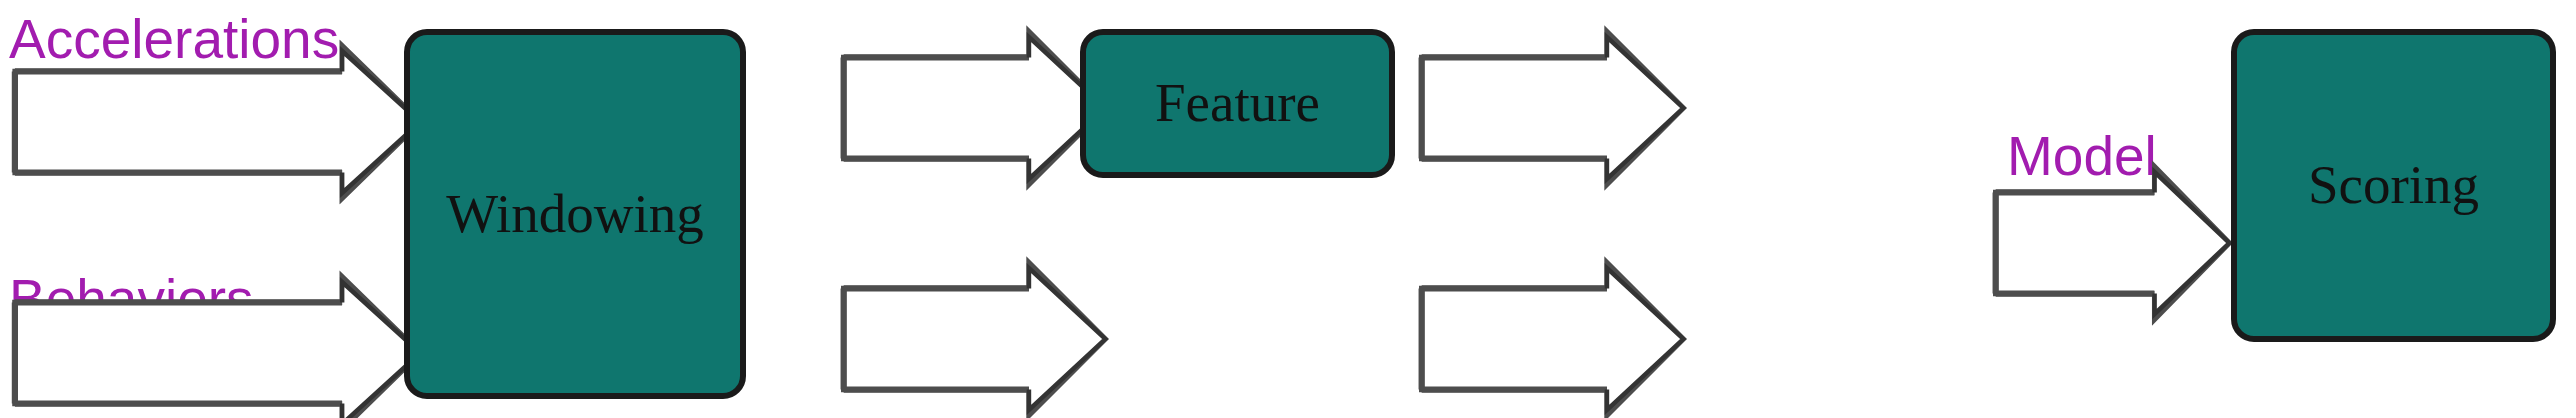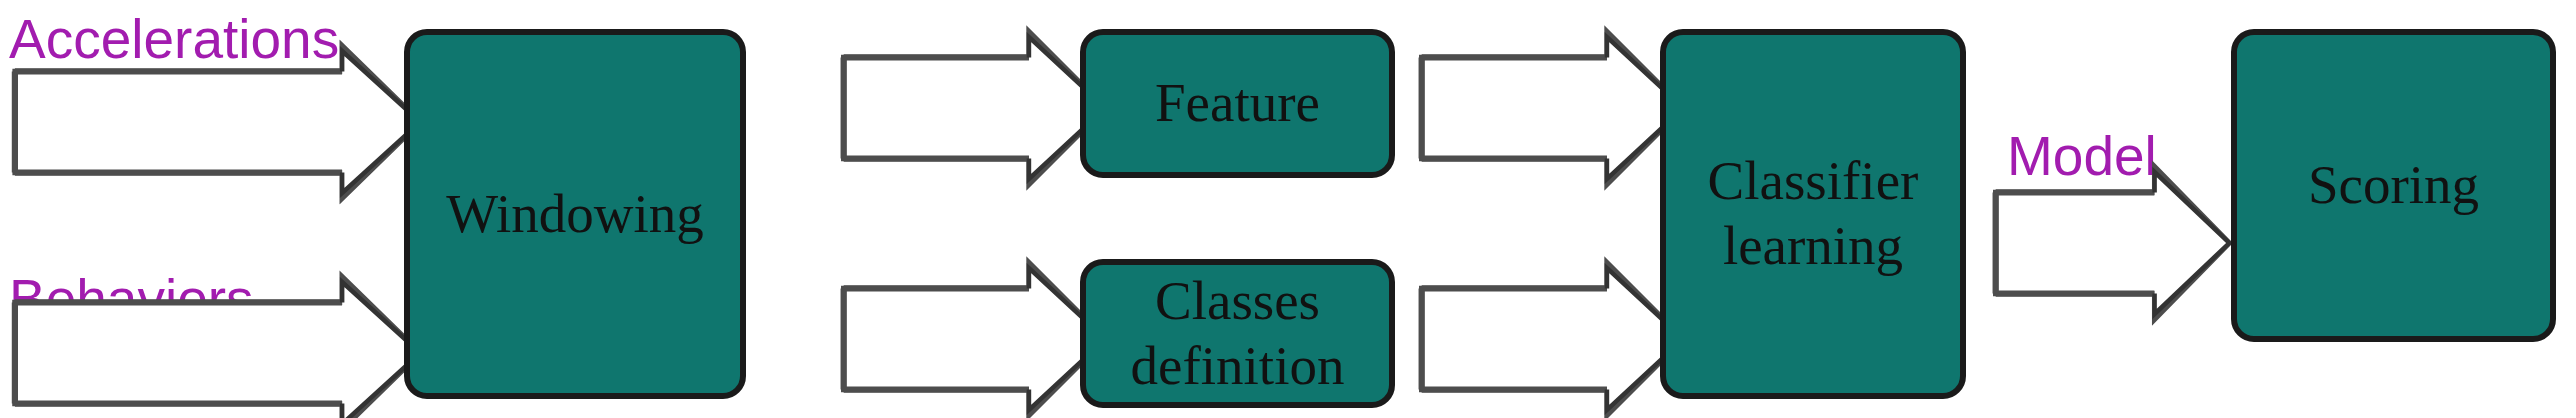--- a/index.html
+++ b/index.html
@@ -107,49 +107,37 @@
       <path d="M212,5 L212,-18 L298,62 L212,142 L212,119" fill="#ffffff" stroke="#333333" stroke-width="5"></path>
     </svg>
   </div>
 
   <div class="proc-box" style="left:1080px; top:29px; width:315px; height:149px;">
     <span class="label">
       <span>Feature</span><br>
     </span>
   </div>
 
-  <div class="proc-box" style="left:1080px; top:259px; width:315px; height:149px;">
-    <span class="label">
-      <span>Classes</span><br>
-      <span>definition</span>
-    </span>
-  </div>
 
   <div class="arrow" style="left:1419px; top:53px; width:266px; height:110px;">
     <svg viewBox="0 0 300 124" preserveAspectRatio="none">
       <polygon points="3,5 212,5 212,-24 298,62 212,148 212,119 3,119" fill="#ffffff" stroke="#4d4d4d" stroke-width="6"></polygon>
       <path d="M3,5 L212,5 M3,119 L212,119 M3,5 L3,119" fill="none" stroke="#4d4d4d" stroke-width="7"></path>
       <path d="M212,5 L212,-18 L298,62 L212,142 L212,119" fill="#ffffff" stroke="#333333" stroke-width="5"></path>
     </svg>
   </div>
 
   <div class="arrow" style="left:1419px; top:284px; width:266px; height:110px;">
     <svg viewBox="0 0 300 124" preserveAspectRatio="none">
       <polygon points="3,5 212,5 212,-24 298,62 212,148 212,119 3,119" fill="#ffffff" stroke="#4d4d4d" stroke-width="6"></polygon>
       <path d="M3,5 L212,5 M3,119 L212,119 M3,5 L3,119" fill="none" stroke="#4d4d4d" stroke-width="7"></path>
       <path d="M212,5 L212,-18 L298,62 L212,142 L212,119" fill="#ffffff" stroke="#333333" stroke-width="5"></path>
     </svg>
   </div>
 
-  <div class="proc-box" style="left:1660px; top:29px; width:306px; height:370px;">
-    <span class="label">
-      <span>Classifier</span><br>
-      <span>learning</span>
-    </span>
-  </div>
 
   <div class="free-label" style="left:2007px; top:129px;">Model</div>
 
   <div class="arrow" style="left:1993px; top:188px; width:238px; height:110px;">
     <svg viewBox="0 0 268 124" preserveAspectRatio="none">
       <polygon points="3,5 182,5 182,-24 266,62 182,148 182,119 3,119" fill="#ffffff" stroke="#4d4d4d" stroke-width="6"></polygon>
       <path d="M3,5 L182,5 M3,119 L182,119 M3,5 L3,119" fill="none" stroke="#4d4d4d" stroke-width="7"></path>
       <path d="M182,5 L182,-18 L266,62 L182,142 L182,119" fill="#ffffff" stroke="#333333" stroke-width="5"></path>
     </svg>
   </div>

